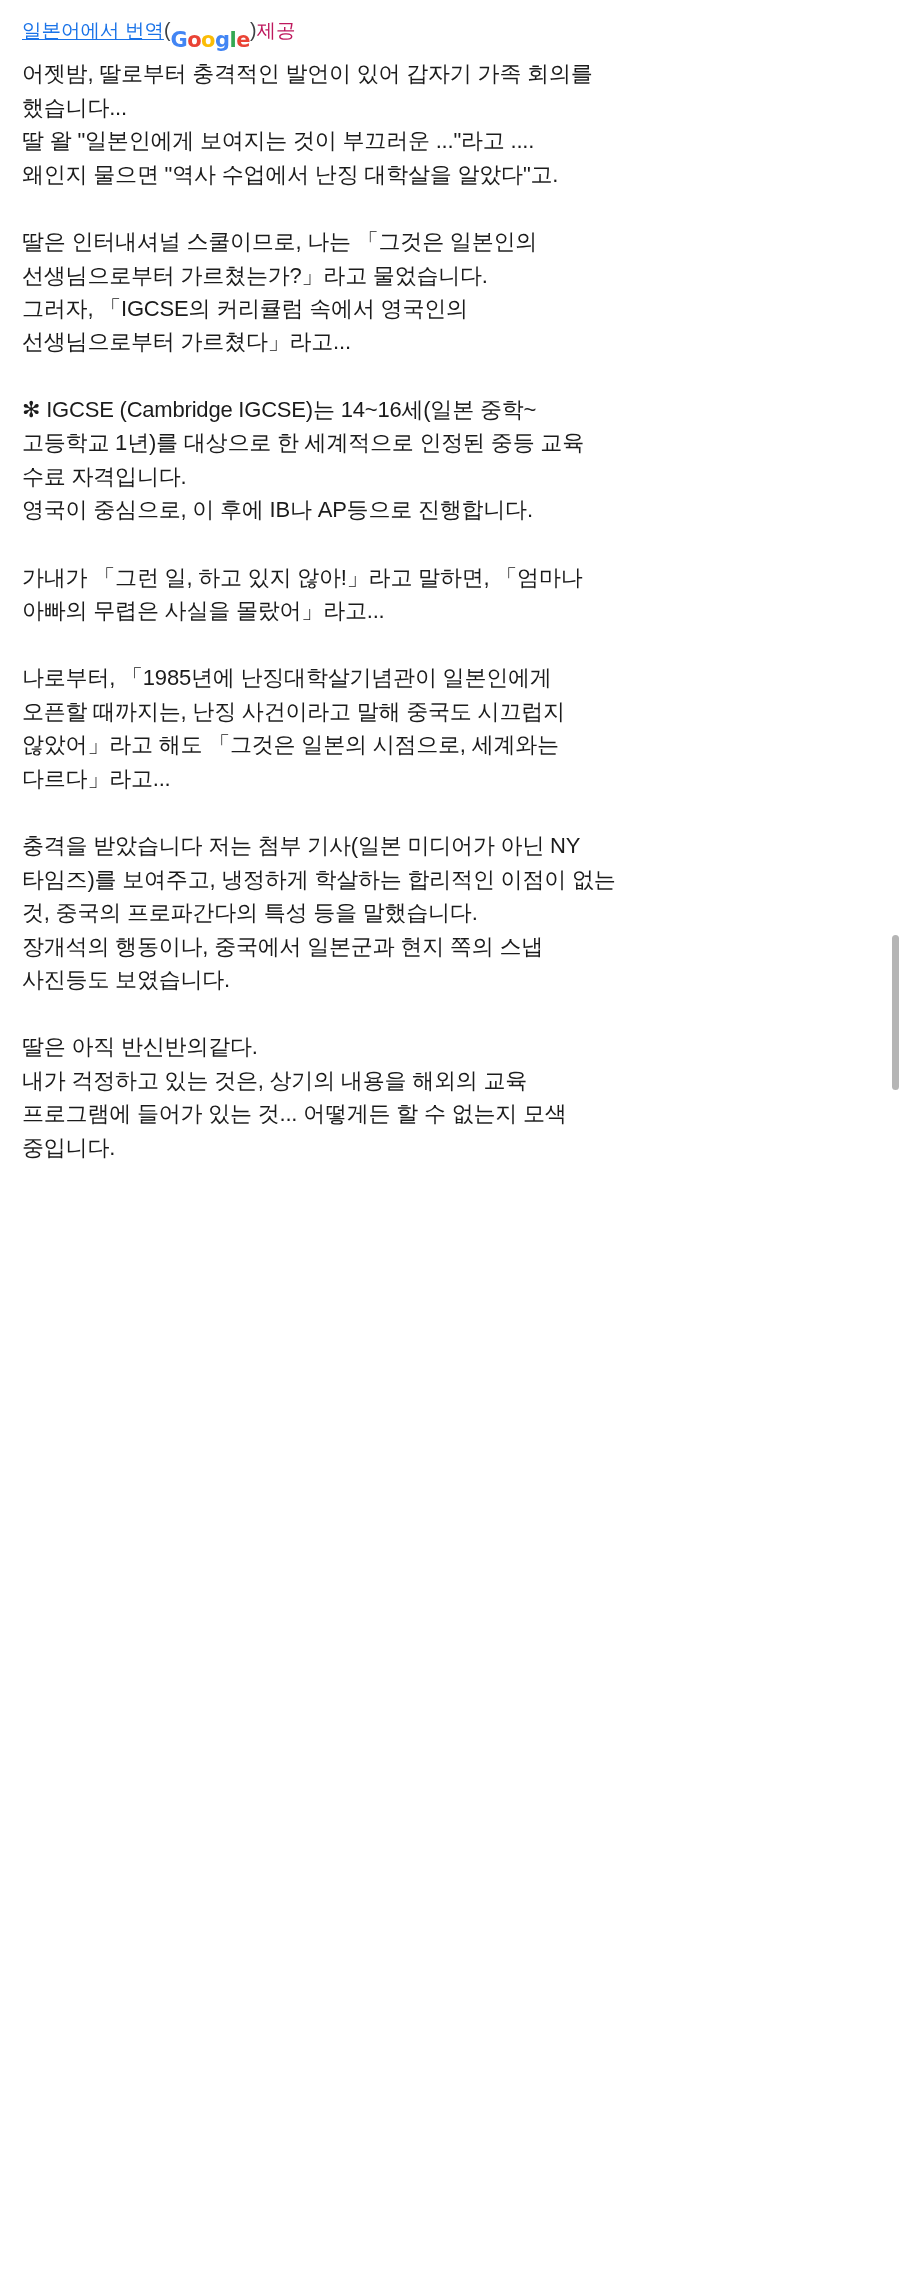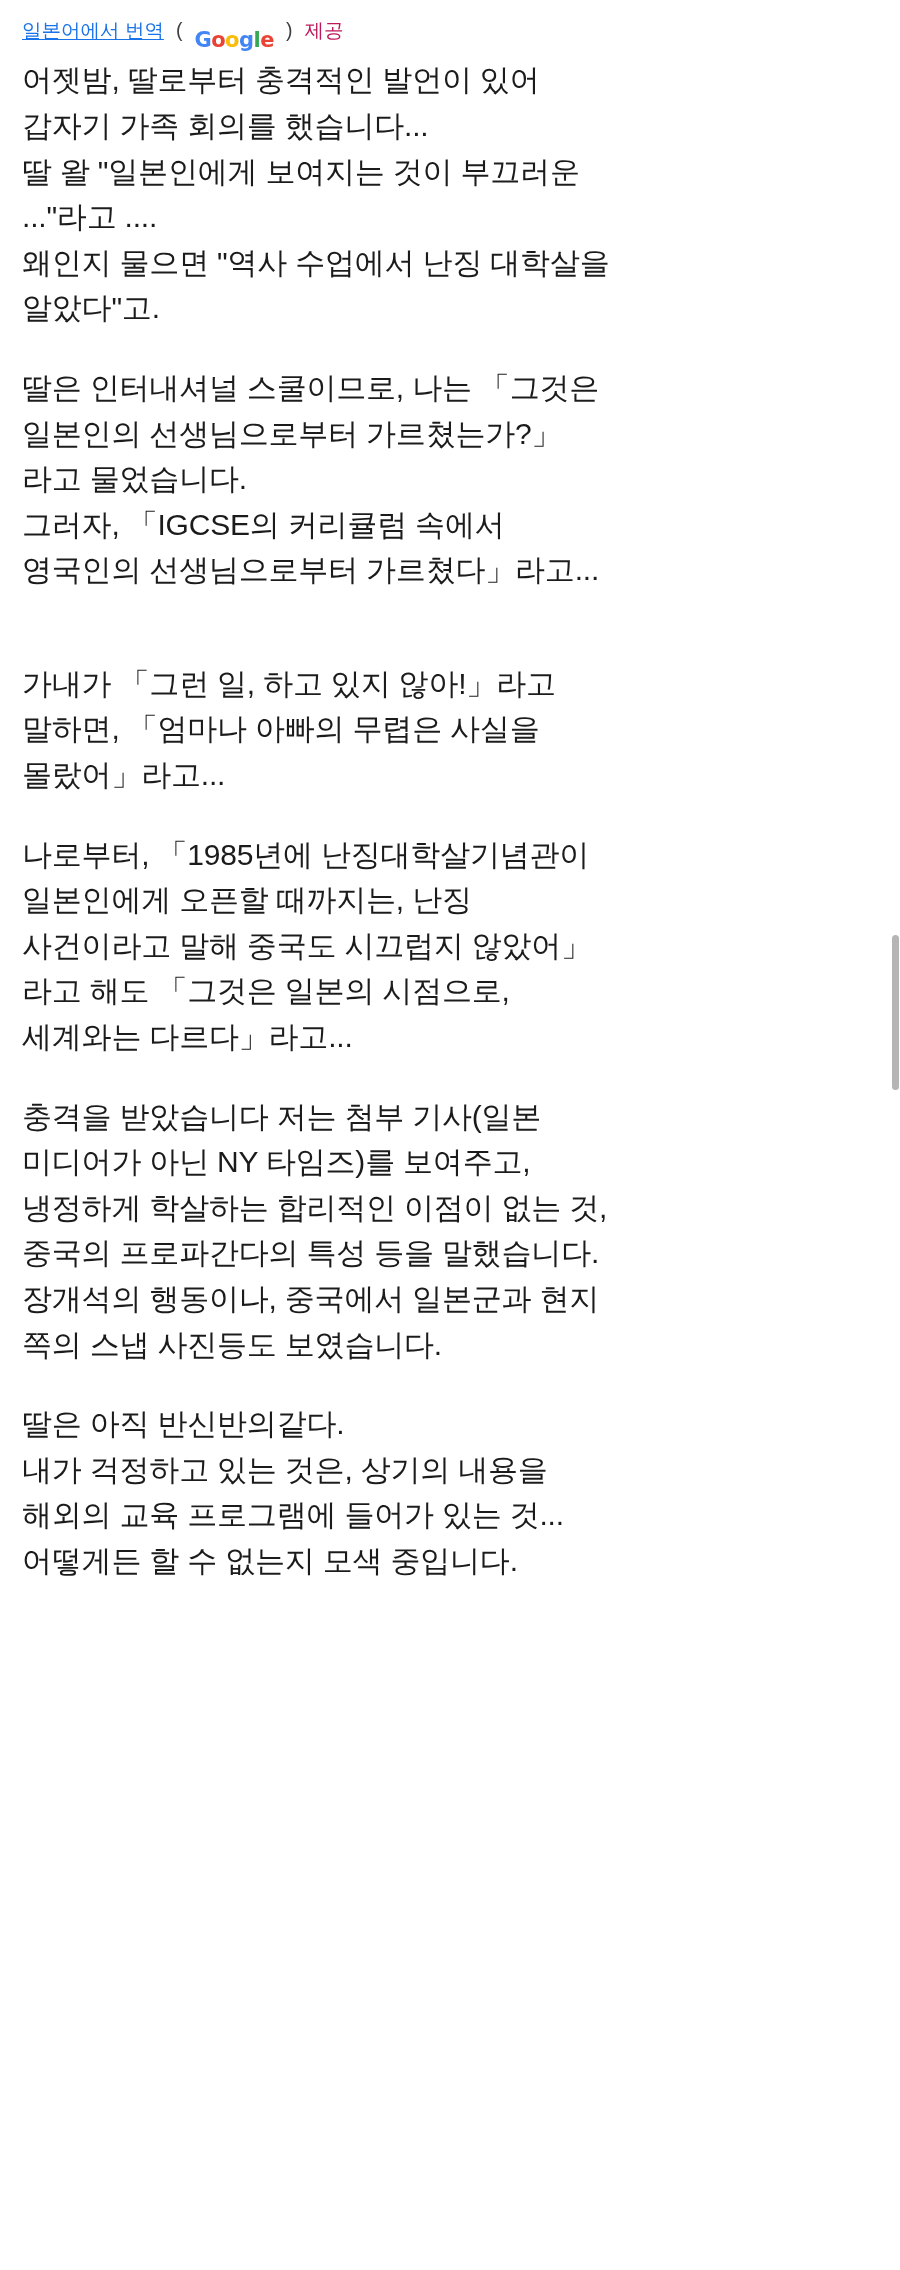--- a/index.html
+++ b/index.html
@@ -17,21 +17,21 @@
   }
   .page {
     width: 640px;
     padding: 18px 22px 20px 22px;
     position: relative;
   }
   
   .translate-bar {
     display: flex;
     align-items: center;
-    gap: 12px;
+    gap: 0;
     font-size: 19.5px;
     line-height: 1.3;
     margin-bottom: 14px;
     white-space: nowrap;
   }
   .translate-link {
     color: #1a73e8;
     text-decoration: underline;
     text-underline-offset: 2px;
     cursor: pointer;
@@ -52,21 +52,21 @@
   .g-r { color: #EA4335; }
   .g-y { color: #FBBC05; }
   .g-g { color: #34A853; }
   .provider {
     color: #be185d;
     font-size: 19.5px;
   }
 
   
   .body-text {
-    font-size: 30px;
+    font-size: 22px;
     line-height: 1.52;
     color: #1b1b1b;
     letter-spacing: -0.2px;
     word-break: keep-all;
   }
   .para {
     margin: 0 0 0 0;
     white-space: pre-wrap;
   }
   .spacer {
@@ -106,20 +106,22 @@
   </div>
 
   <div class="body-text">
     <p class="para">어젯밤, 딸로부터 충격적인 발언이 있어 갑자기 가족 회의를 했습니다...
 딸 왈 "일본인에게 보여지는 것이 부끄러운 ..."라고 ....
 왜인지 물으면 "역사 수업에서 난징 대학살을 알았다"고.</p>
     <div class="spacer"></div>
     <p class="para">딸은 인터내셔널 스쿨이므로, 나는 「그것은 일본인의 선생님으로부터 가르쳤는가?」라고 물었습니다.
 그러자, 「IGCSE의 커리큘럼 속에서 영국인의 선생님으로부터 가르쳤다」라고...</p>
     <div class="spacer"></div>
+    <p class="para">✻ IGCSE (Cambridge IGCSE)는 14~16세(일본 중학~고등학교 1년)를 대상으로 한 세계적으로 인정된 중등 교육 수료 자격입니다.
+영국이 중심으로, 이 후에 IB나 AP등으로 진행합니다.</p>
     <div class="spacer"></div>
     <p class="para">가내가 「그런 일, 하고 있지 않아!」라고 말하면, 「엄마나 아빠의 무렵은 사실을 몰랐어」라고...</p>
     <div class="spacer"></div>
     <p class="para">나로부터, 「1985년에 난징대학살기념관이 일본인에게 오픈할 때까지는, 난징 사건이라고 말해 중국도 시끄럽지 않았어」라고 해도 「그것은 일본의 시점으로, 세계와는 다르다」라고...</p>
     <div class="spacer"></div>
     <p class="para">충격을 받았습니다 저는 첨부 기사(일본 미디어가 아닌 NY 타임즈)를 보여주고, 냉정하게 학살하는 합리적인 이점이 없는 것, 중국의 프로파간다의 특성 등을 말했습니다.
 장개석의 행동이나, 중국에서 일본군과 현지 쪽의 스냅 사진등도 보였습니다.</p>
     <div class="spacer"></div>
     <p class="para">딸은 아직 반신반의같다.
 내가 걱정하고 있는 것은, 상기의 내용을 해외의 교육 프로그램에 들어가 있는 것... 어떻게든 할 수 없는지 모색 중입니다.</p>

